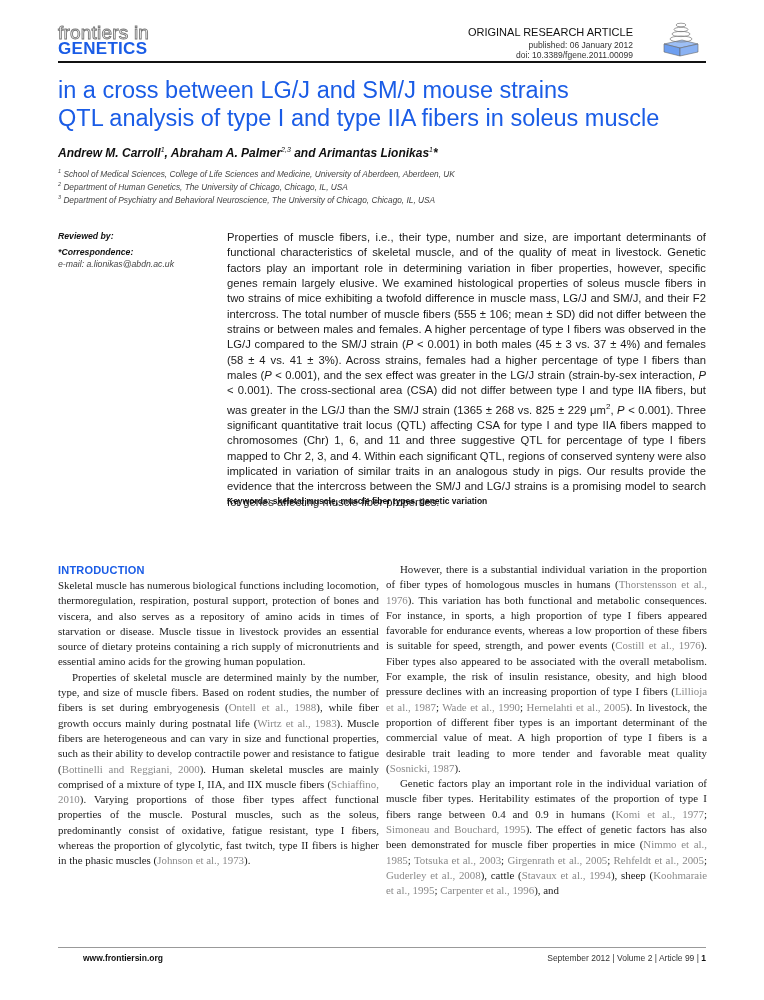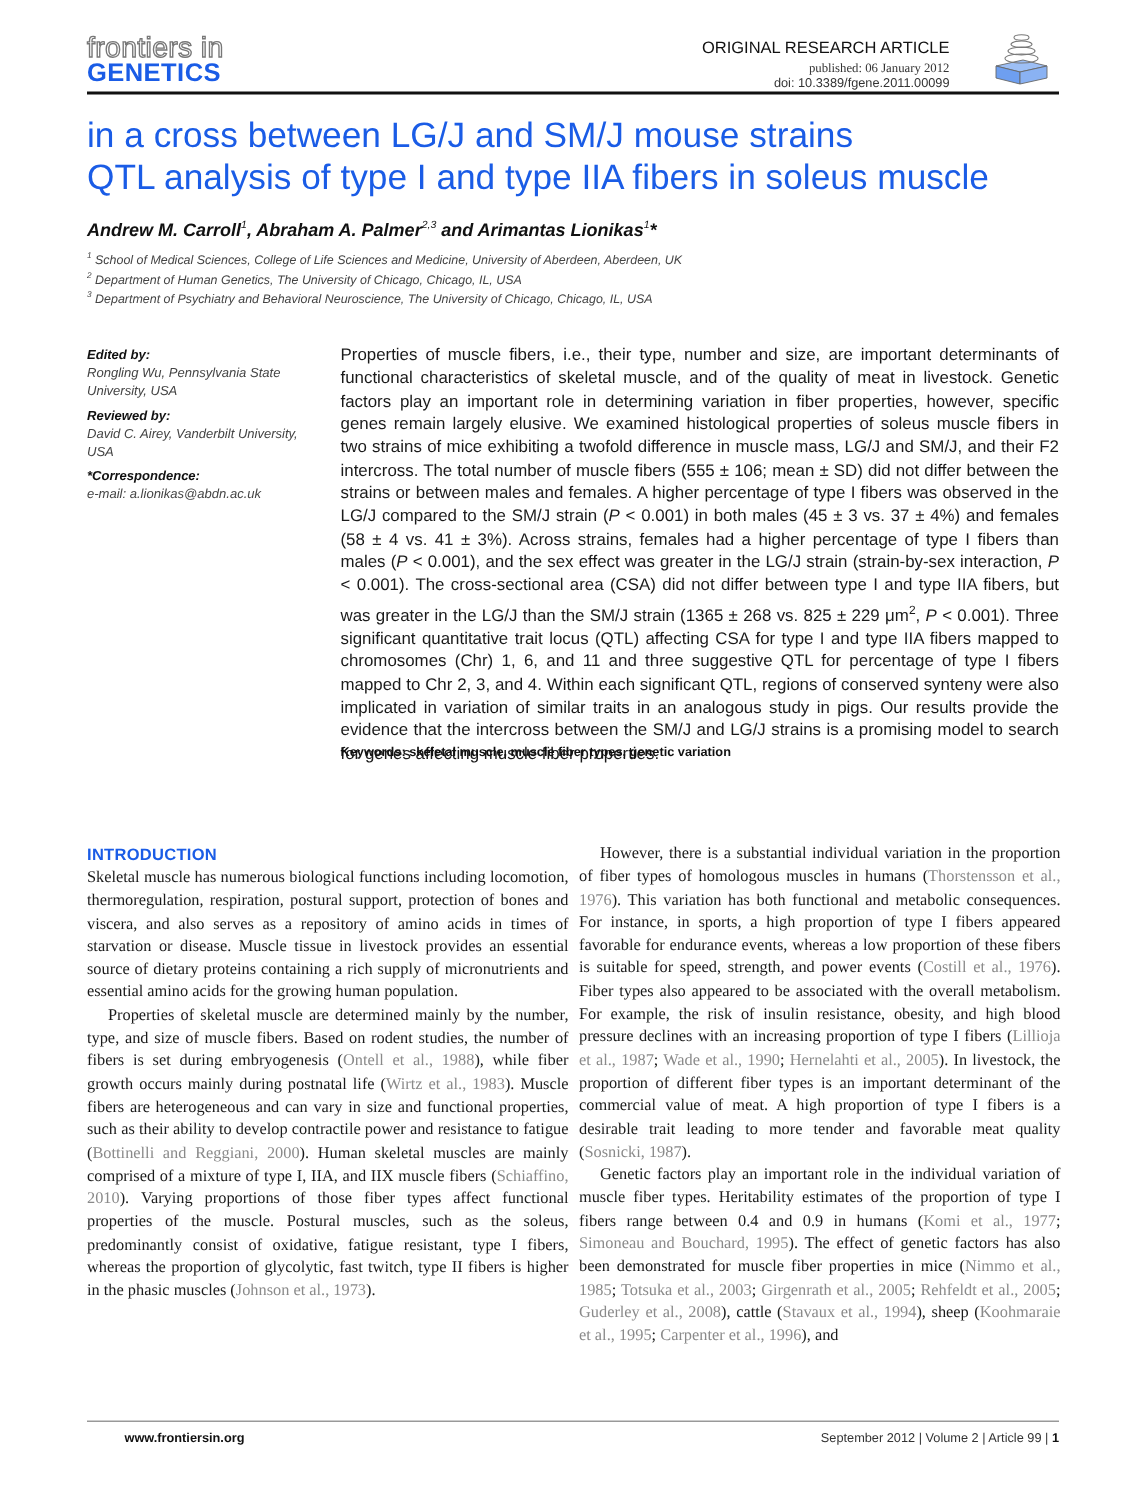--- a/index.html
+++ b/index.html
@@ -4,21 +4,21 @@
   <style>
     html, body { margin: 0; padding: 0; background: #ffffff; }
     body { width: 764px; height: 1000px; position: relative; overflow: hidden; color: #1a1a1a; }
     .abs { position: absolute; }
 
     
     .logo-top { left: 58px; top: 24px; font-family: "Liberation Sans", sans-serif; font-size: 19px; line-height: 17px; color: #ffffff; -webkit-text-stroke: 0.9px #777; letter-spacing: 0.2px; }
     .logo-bottom { left: 58px; top: 41px; font-family: "Liberation Sans", sans-serif; font-weight: bold; font-size: 17px; line-height: 16px; color: #1a5ce6; letter-spacing: 0.3px; }
     .header-rule { left: 58px; top: 61px; width: 648px; height: 2px; background: #111; }
     .article-type { right: 131px; top: 26px; font-family: "Liberation Sans", sans-serif; font-weight: normal; font-size: 11px; color: #111; text-align: left; white-space: nowrap; }
-    .pub-line { right: 131px; top: 40px; font-family: Liberation Serif, serif; font-size: 8.5px; color: #333; text-align: right; white-space: nowrap; }
+    .pub-line { right: 131px; top: 40px; font-family: Liberation Sans, sans-serif; font-size: 8.5px; color: #333; text-align: right; white-space: nowrap; }
     .doi-line { right: 131px; top: 50px; font-family: "Liberation Sans", sans-serif; font-size: 8.5px; color: #333; text-align: right; white-space: nowrap; }
     .journal-icon { left: 660px; top: 20px; width: 42px; height: 38px; }
 
     
     .title { left: 58px; top: 76px; width: 660px; font-family: "Liberation Sans", sans-serif; font-size: 23.5px; line-height: 28px; color: #1a5ce6; }
     .authors { left: 58px; top: 146px; font-family: "Liberation Sans", sans-serif; font-weight: bold; font-style: italic; font-size: 12px; color: #111; white-space: nowrap; }
     .authors sup { font-size: 7px; font-weight: normal; }
     .affil { left: 58px; font-family: "Liberation Sans", sans-serif; font-style: italic; font-size: 8.3px; color: #444; white-space: nowrap; }
     .affil sup { font-size: 5.5px; }
 
@@ -71,26 +71,21 @@
 <div class="abs authors">
   <span>Andrew M. Carroll</span><sup>1</sup><span>, </span><span>Abraham A. Palmer</span><sup>2,3</sup><span> and </span><span>Arimantas Lionikas</span><sup>1</sup><span>*</span>
 </div>
 
 <div class="abs affil" style="top:168px"><sup>1</sup> <span>School of Medical Sciences, College of Life Sciences and Medicine, University of Aberdeen, Aberdeen, UK</span></div>
 <div class="abs affil" style="top:181px"><sup>2</sup> <span>Department of Human Genetics, The University of Chicago, Chicago, IL, USA</span></div>
 <div class="abs affil" style="top:194px"><sup>3</sup> <span>Department of Psychiatry and Behavioral Neuroscience, The University of Chicago, Chicago, IL, USA</span></div>
 
 <div class="abs side" style="top:230px">
   <span class="blk">
-    <span class="lbl">Edited by:</span>
-    <span>Rongling Wu, Pennsylvania State University, USA</span>
-  </span>
-  <span class="blk">
     <span class="lbl">Reviewed by:</span>
-    <span style="display:block">David C. Airey, Vanderbilt University, USA</span>
   </span>
   <span class="blk">
     <span class="lbl">*Correspondence:</span>
     <span style="display:block">e-mail: a.lionikas@abdn.ac.uk</span>
   </span>
 </div>
 
 <div class="abs abstract"><span>Properties of muscle fibers, i.e., their type, number and size, are important determinants of functional characteristics of skeletal muscle, and of the quality of meat in livestock. Genetic factors play an important role in determining variation in fiber properties, however, specific genes remain largely elusive. We examined histological properties of soleus muscle fibers in two strains of mice exhibiting a twofold difference in muscle mass, LG/J and SM/J, and their F2 intercross. The total number of muscle fibers (555 ± 106; mean ± SD) did not differ between the strains or between males and females. A higher percentage of type I fibers was observed in the LG/J compared to the SM/J strain (</span><i>P</i><span> &lt; 0.001) in both males (45 ± 3 vs. 37 ± 4%) and females (58 ± 4 vs. 41 ± 3%). Across strains, females had a higher percentage of type I fibers than males (</span><i>P</i><span> &lt; 0.001), and the sex effect was greater in the LG/J strain (strain-by-sex interaction, </span><i>P</i><span> &lt; 0.001). The cross-sectional area (CSA) did not differ between type I and type IIA fibers, but was greater in the LG/J than the SM/J strain (1365 ± 268 vs. 825 ± 229 μm</span><sup style="font-size:8px">2</sup><span>, </span><i>P</i><span> &lt; 0.001). Three significant quantitative trait locus (QTL) affecting CSA for type I and type IIA fibers mapped to chromosomes (Chr) 1, 6, and 11 and three suggestive QTL for percentage of type I fibers mapped to Chr 2, 3, and 4. Within each significant QTL, regions of conserved synteny were also implicated in variation of similar traits in an analogous study in pigs. Our results provide the evidence that the intercross between the SM/J and LG/J strains is a promising model to search for genes affecting muscle fiber properties.</span></div>
 
 <div class="abs keywords">Keywords: skeletal muscle, muscle fiber types, genetic variation</div>

